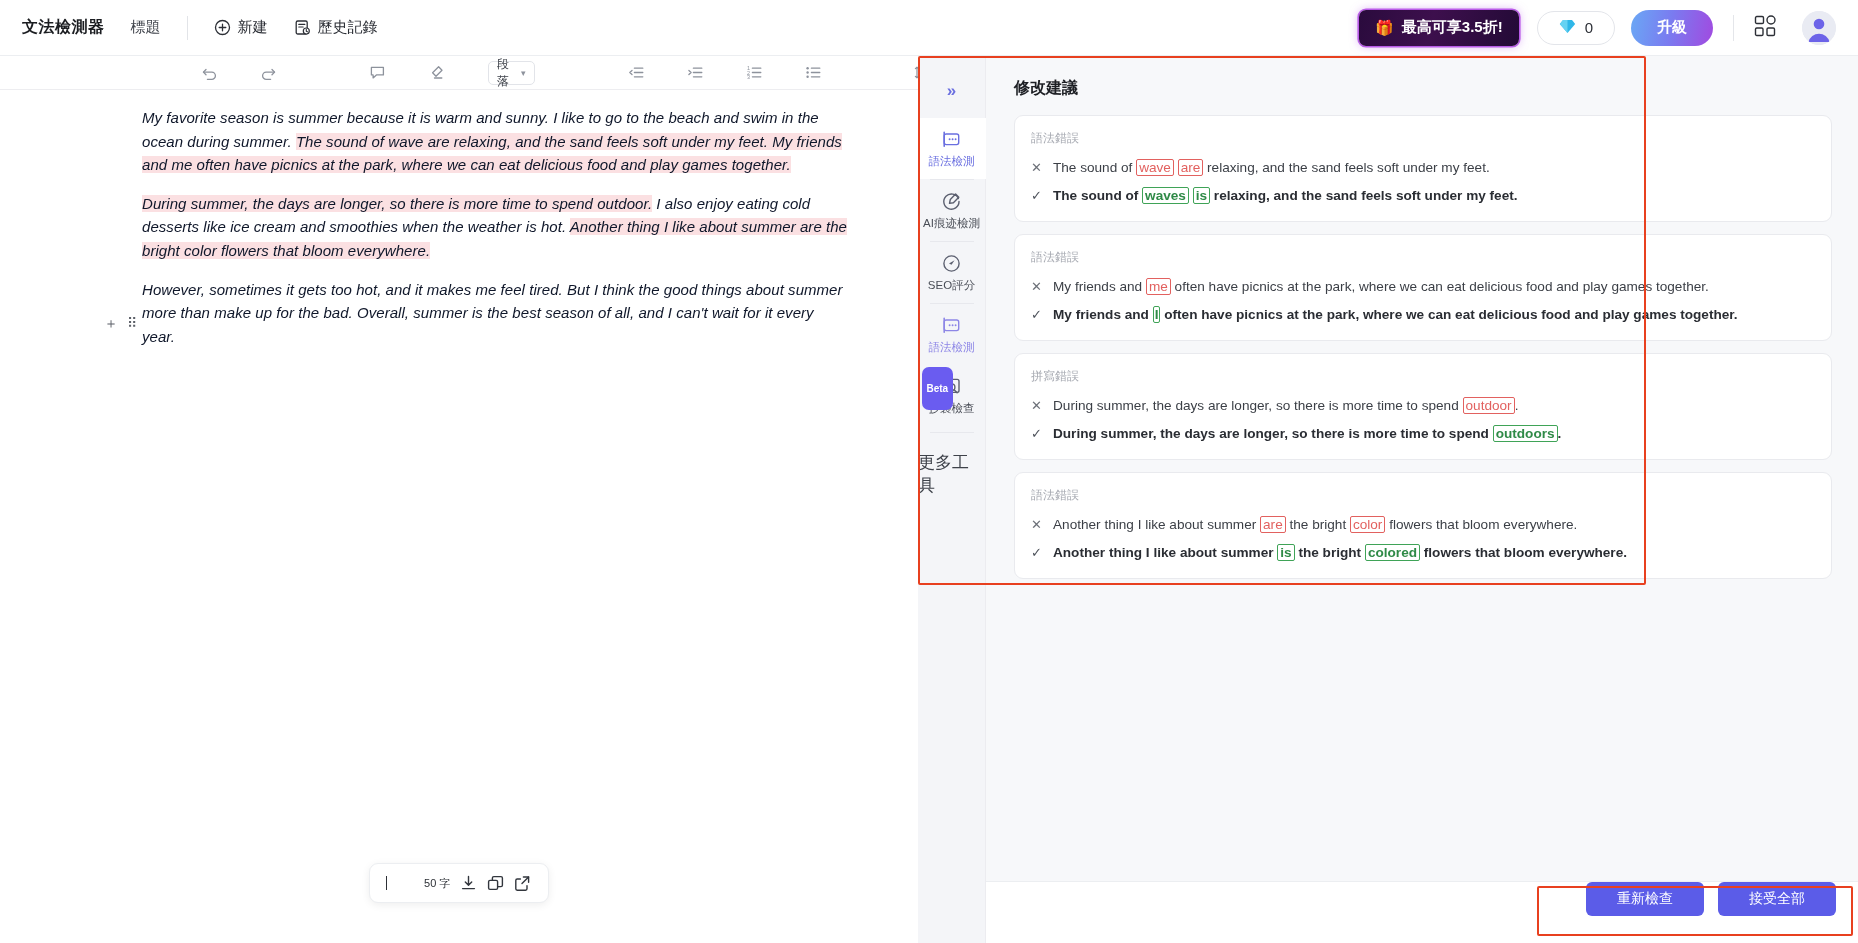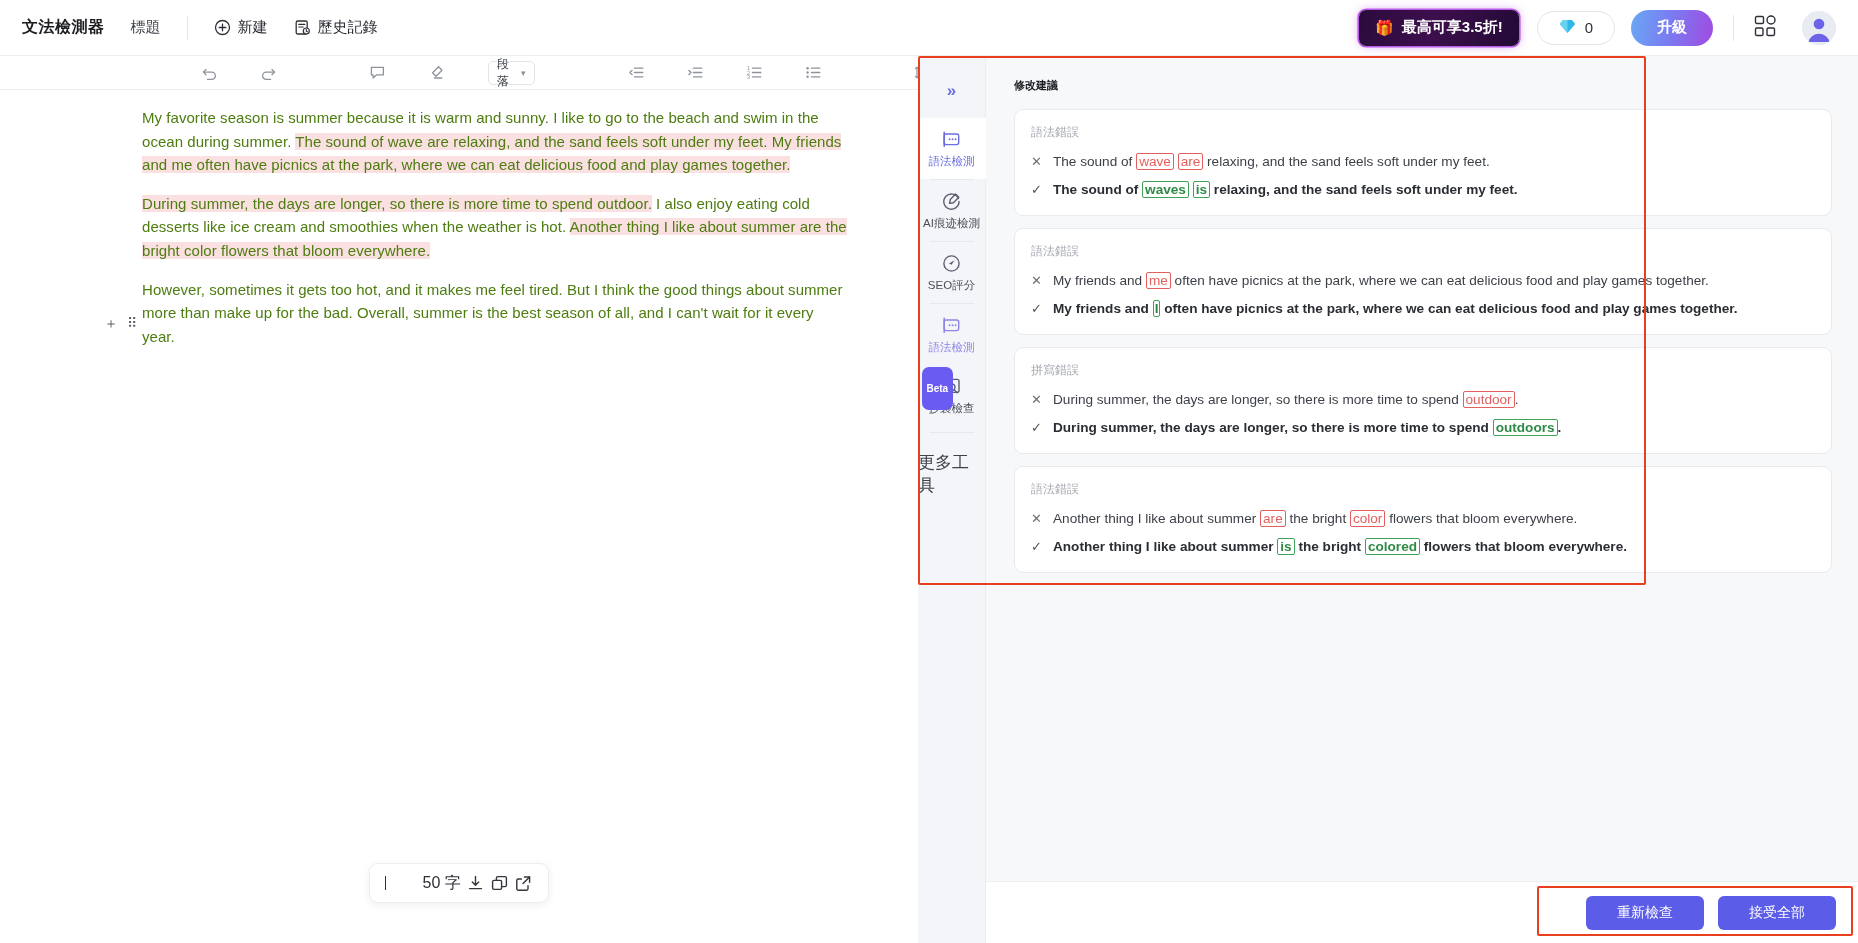--- a/index.html
+++ b/index.html
@@ -100,41 +100,41 @@
   .doc-area {
     position: absolute; top: 90px; left: 0;
     width: 918px; height: 853px; background: #fff; overflow: hidden;
   }
   .doc-body { padding: 16px 70px 0 142px; position: relative;}
   .doc-h1 {
     font-size: 15.5px; font-weight: 700; color: #1d1f24;
     margin-bottom: 17px; letter-spacing: .1px;
   }
   .doc-p {
-    font-size: 15px; line-height: 23.6px; color: #4d7c0f;
-    margin-bottom: 15px; letter-spacing: .05px;
+    font-size: 15px; line-height: 23.6px; color: #0f172a;
+    margin-bottom: 15px; letter-spacing: .05px; font-style: italic;
   }
   .hl { background: #fbe0e2; }
   .para-handles {
     position: absolute; left: 104px; display: flex; gap: 9px;
     align-items: center; color: #5b5f67;
   }
   .ph-ico { cursor: pointer; font-size: 14px; line-height: 1; }
 
   
   .float-bar {
     position: absolute; left: 369px; bottom: 40px;
     width: 180px; height: 40px;
     background: #fff; border: 1px solid #eceef1; border-radius: 9px;
     box-shadow: 0 2px 9px rgba(0,0,0,.07);
     display: flex; align-items: center; justify-content: space-around;
     padding: 0 12px;
   }
   .word-count {
-    font-size: 16px; color: #2d3036; display:flex; align-items:center;gap:36px;
+    font-size: 11px; color: #2d3036; display:flex; align-items:center;gap:36px;
   }
   .caret-bar {
     display:inline-block; width:1px; height:14px; background:#2d3036; margin-right:1px;
   }
   .fb-ico { cursor:pointer; color:#32363d; display:flex; align-items:center;}
 
   
   .right-panel {
     position: absolute; top: 56px; left: 918px;
     width: 940px; height: 887px;
@@ -169,21 +169,21 @@
     margin-top: 18px; font-size: 17px; color: #3e424a; cursor:pointer;
   }
 
   
   .sugg-wrap {
     flex: 1 1 auto; position: relative;
     display:flex; flex-direction: column;
   }
   .sugg-scroll { padding: 22px 26px 0 28px; overflow: hidden; flex:1 1 auto;}
   .sugg-title {
-    font-size: 11px; font-weight: 700; color: #1d1f24; margin-bottom: 16px;
+    font-size: 16px; font-weight: 700; color: #1d1f24; margin-bottom: 16px;
   }
   .card {
     background:#fff; border:1px solid #e9eaee; border-radius: 9px;
     padding: 14px 16px 15px 16px; margin-bottom: 12px;
   }
   .card-type { font-size: 12px; color: #a6a9b1; margin-bottom: 10px; }
   .sline { display: flex; gap: 9px; margin-bottom: 7px; }
   .sline:last-child { margin-bottom: 0; }
   .sline .mark { flex: 0 0 auto; width: 13px; font-size: 13px; line-height: 21px; color:#6c7078;}
   .sline .mark.ok { color:#4d525b; }
@@ -194,21 +194,21 @@
     padding: 0 2px; background:#fff;
   }
   .tok-good {
     border: 1px solid #3fa357; color: #2f8a47; border-radius: 2px;
     padding: 0 2px; background:#fff;
   }
   .tok-good.thin { padding: 0 1px; }
 
   .panel-footer {
     height: 62px; background:#fff; border-top:1px solid #eceef1;
-    display:flex; align-items:center; justify-content:flex-end;
+    display:flex; justify-content:flex-end;
     padding-right: 22px; gap: 14px;
   }
   .pf-btn {
     height: 34px; min-width: 118px; padding: 0 22px;
     background:#5b5ce8; color:#fff; border:none; border-radius: 6px;
     font-size: 14px; font-family:"Liberation Sans", sans-serif;
     cursor:pointer;
   }
 
   

